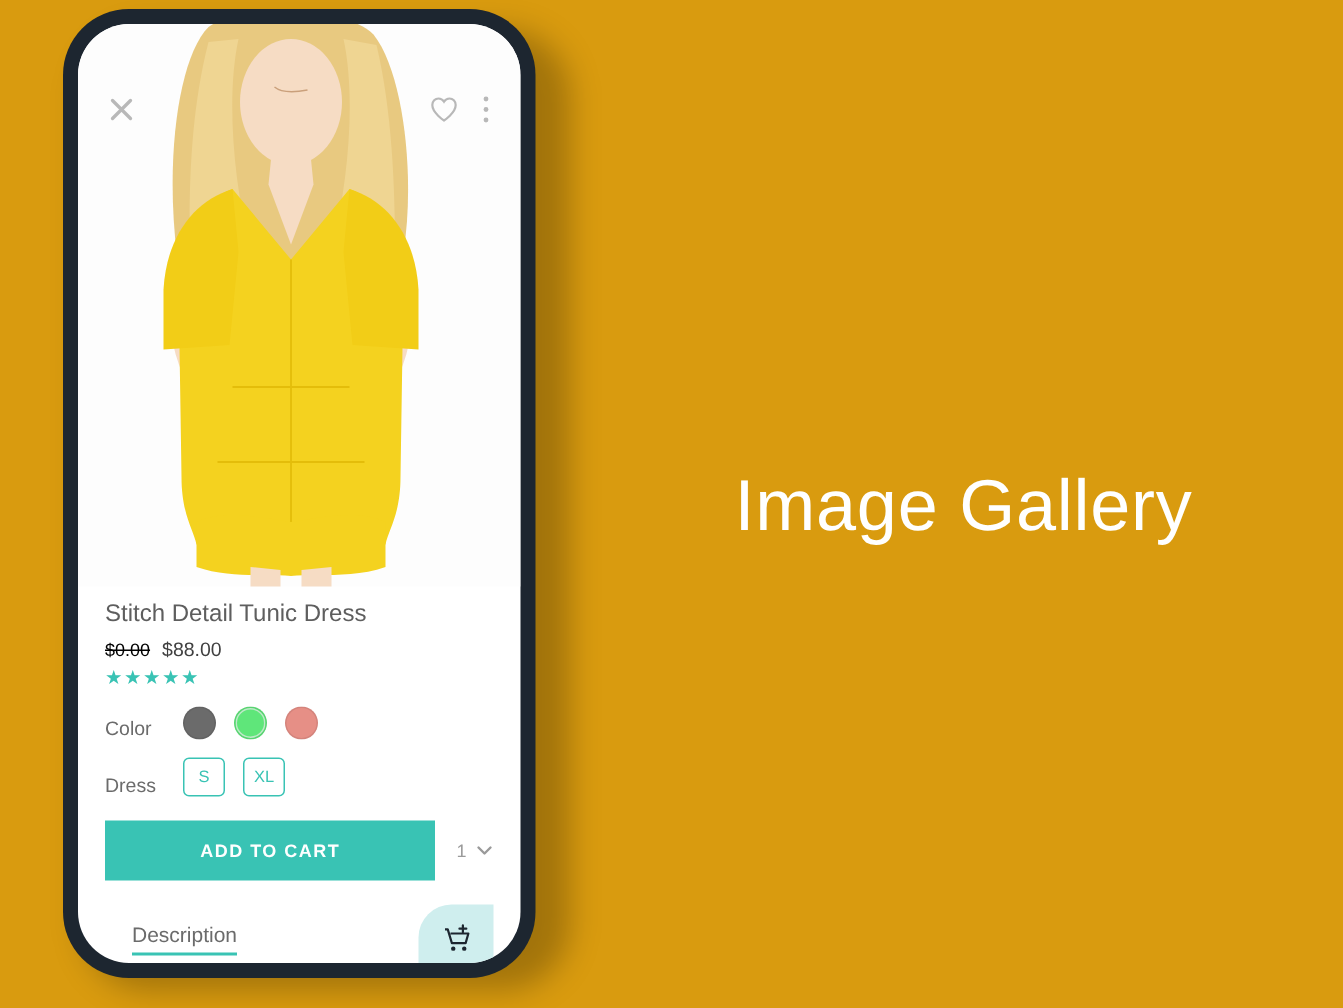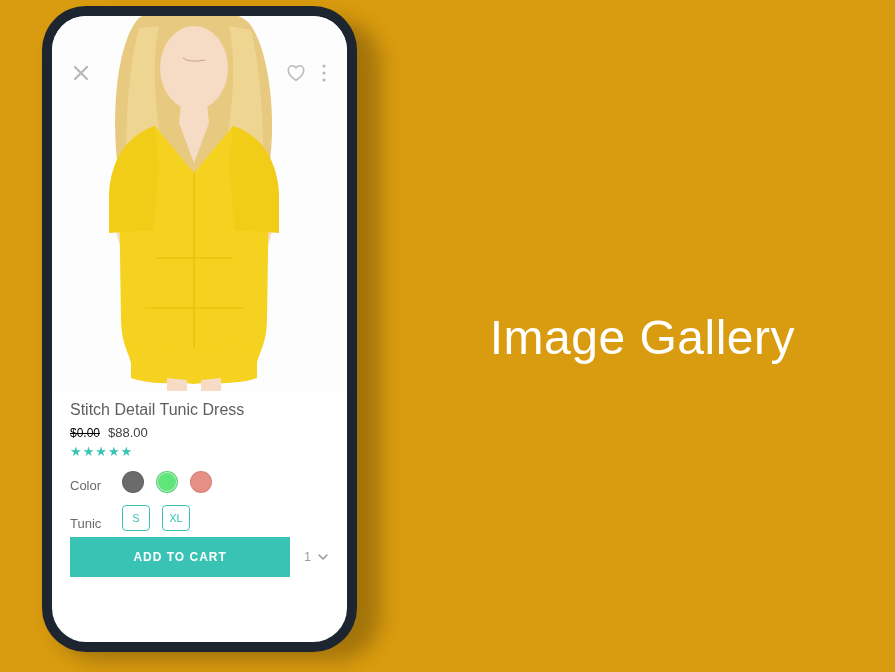--- a/index.html
+++ b/index.html
@@ -126,20 +126,21 @@
     color:#39c3b4;
     font-size: 11px;
     display:flex; align-items:center; justify-content:center;
     padding: 0 6px;
     cursor: pointer;
     background: #fff;
   }
 
   .cart-row {
     display:flex; align-items:center; gap:14px;
+    margin-top: 10px;
   }
   .add-to-cart {
     flex: 1;
     background:#39c3b4;
     color:#fff;
     border:none;
     height: 40px;
     font-size: 12px;
     font-weight: 700;
     letter-spacing: 1px;
@@ -251,31 +252,42 @@
       <div class="stars">★★★★★</div>
 
       <div class="opt-row">
         <span class="opt-label">Color</span>
         <div class="swatch grey"></div>
         <div class="swatch green"></div>
         <div class="swatch rose"></div>
       </div>
 
       <div class="opt-row">
-        <span class="opt-label">Tunic</span>
+        <span class="opt-label">Dress</span>
         <div class="size-chip">S</div>
         <div class="size-chip">XL</div>
       </div>
 
       <div class="cart-row">
         <button class="add-to-cart">ADD TO CART</button>
         <div class="qty">
           <span>1</span>
           <svg width="12" height="12" viewBox="0 0 12 12">
               <path d="M2 4 L6 8 L10 4" stroke="#9a9a9a" stroke-width="1.6" fill="none" stroke-linecap="round" stroke-linejoin="round"></path>
             </svg>
         </div>
       </div>
 
+      <div class="bottom-bar">
+        <div class="bottom-tab">Description</div>
+        <div class="cart-fab">
+          <svg width="22" height="22" viewBox="0 0 24 24">
+            <path d="M4 5 H6 L9 15 H19 L21 8 H8" fill="none" stroke="#1d2630" stroke-width="1.6" stroke-linejoin="round"></path>
+            <circle cx="10" cy="19" r="1.6" fill="#1d2630"></circle>
+            <circle cx="18" cy="19" r="1.6" fill="#1d2630"></circle>
+            <path d="M17 2 v5 M14.5 4.5 h5" stroke="#1d2630" stroke-width="1.6" stroke-linecap="round"></path>
+          </svg>
+        </div>
+      </div>
     </div>
 
   </div>
 </div>
 
 </body></html>

